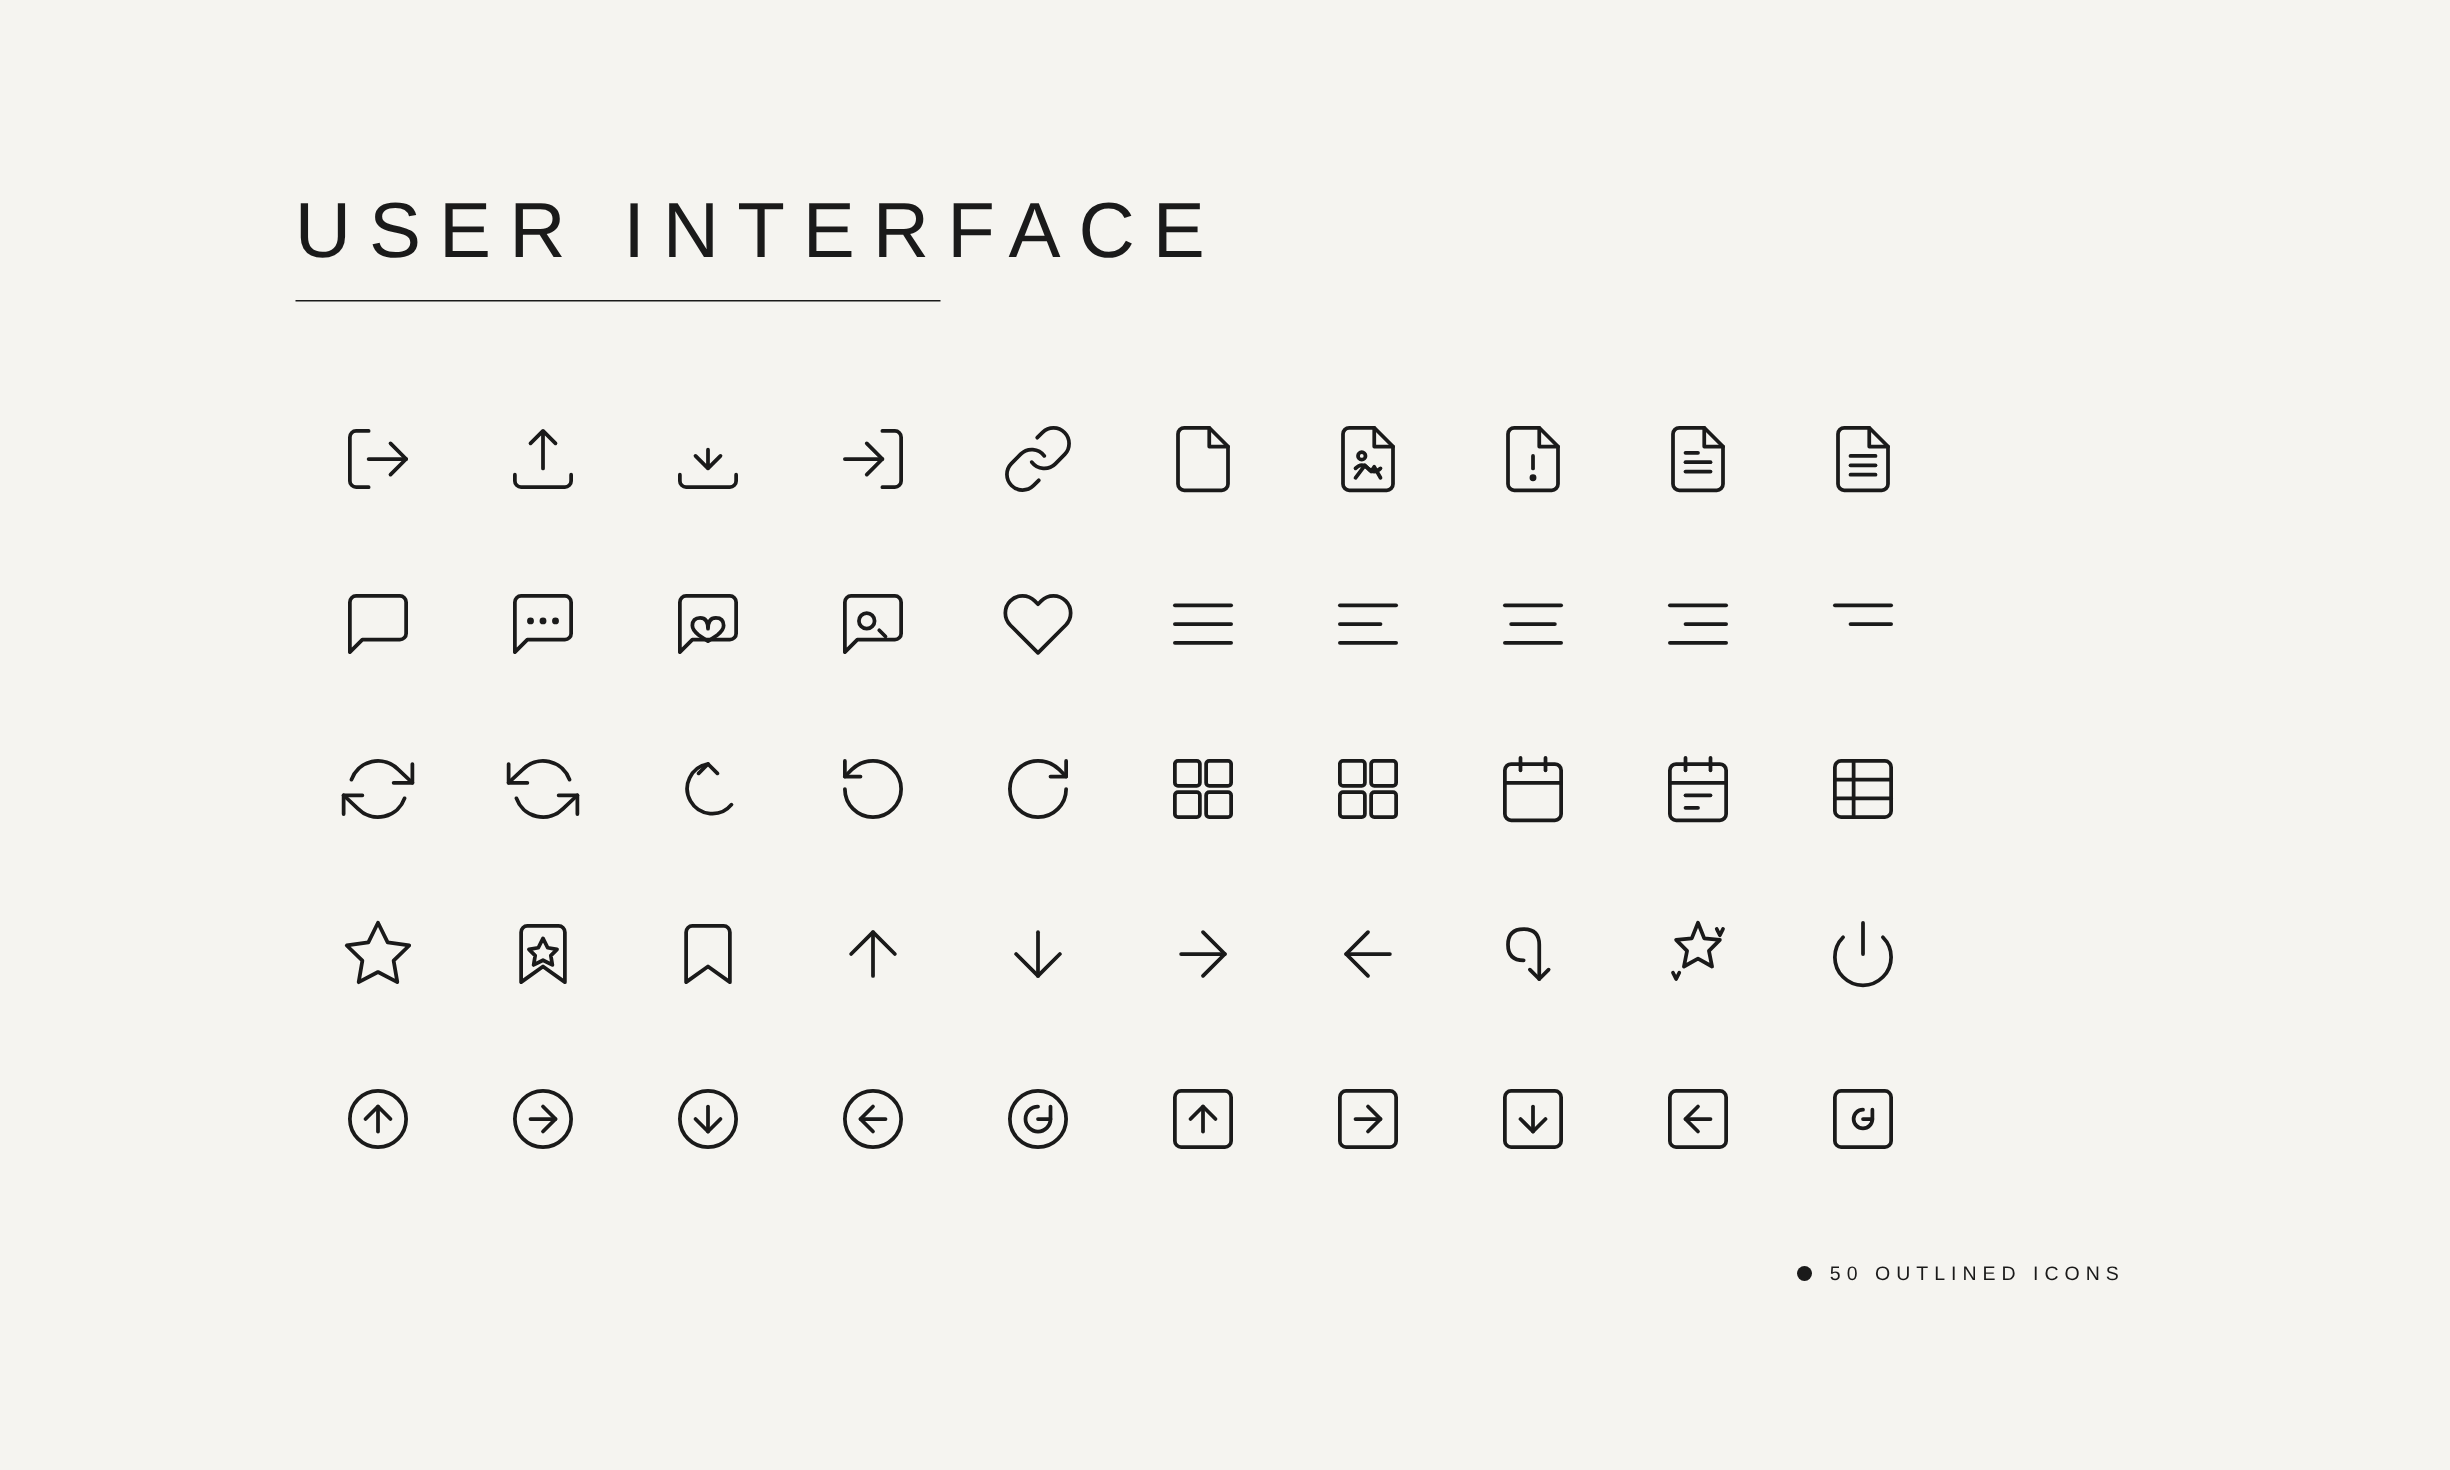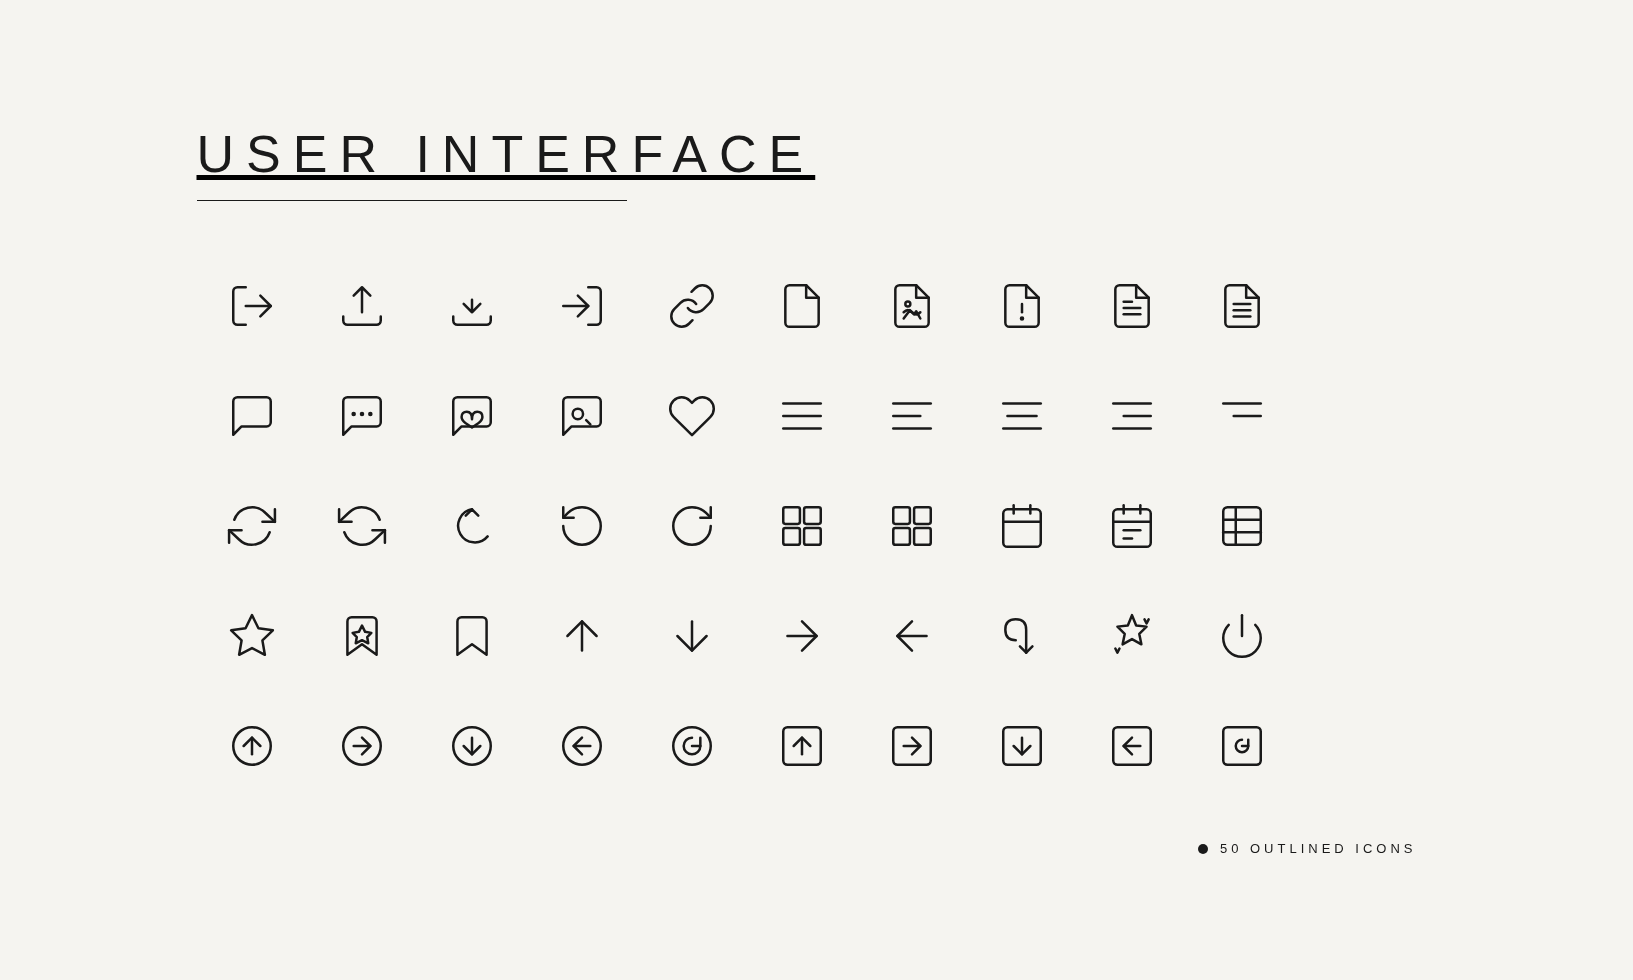--- a/index.html
+++ b/index.html
@@ -13,21 +13,20 @@
       align-items: center;
       justify-content: center;
     }
     .container {
       background: #f5f4f0;
       width: 1400px;
       padding: 60px 80px;
     }
     .title-section {
       margin-bottom: 50px;
-      text-decoration: underline;
     }
     .title {
       font-family: 'Arial', sans-serif;
       font-size: 52px;
       font-weight: 300;
       letter-spacing: 12px;
       color: #1a1a1a;
       margin-bottom: 16px;
     }
     .title-underline {

